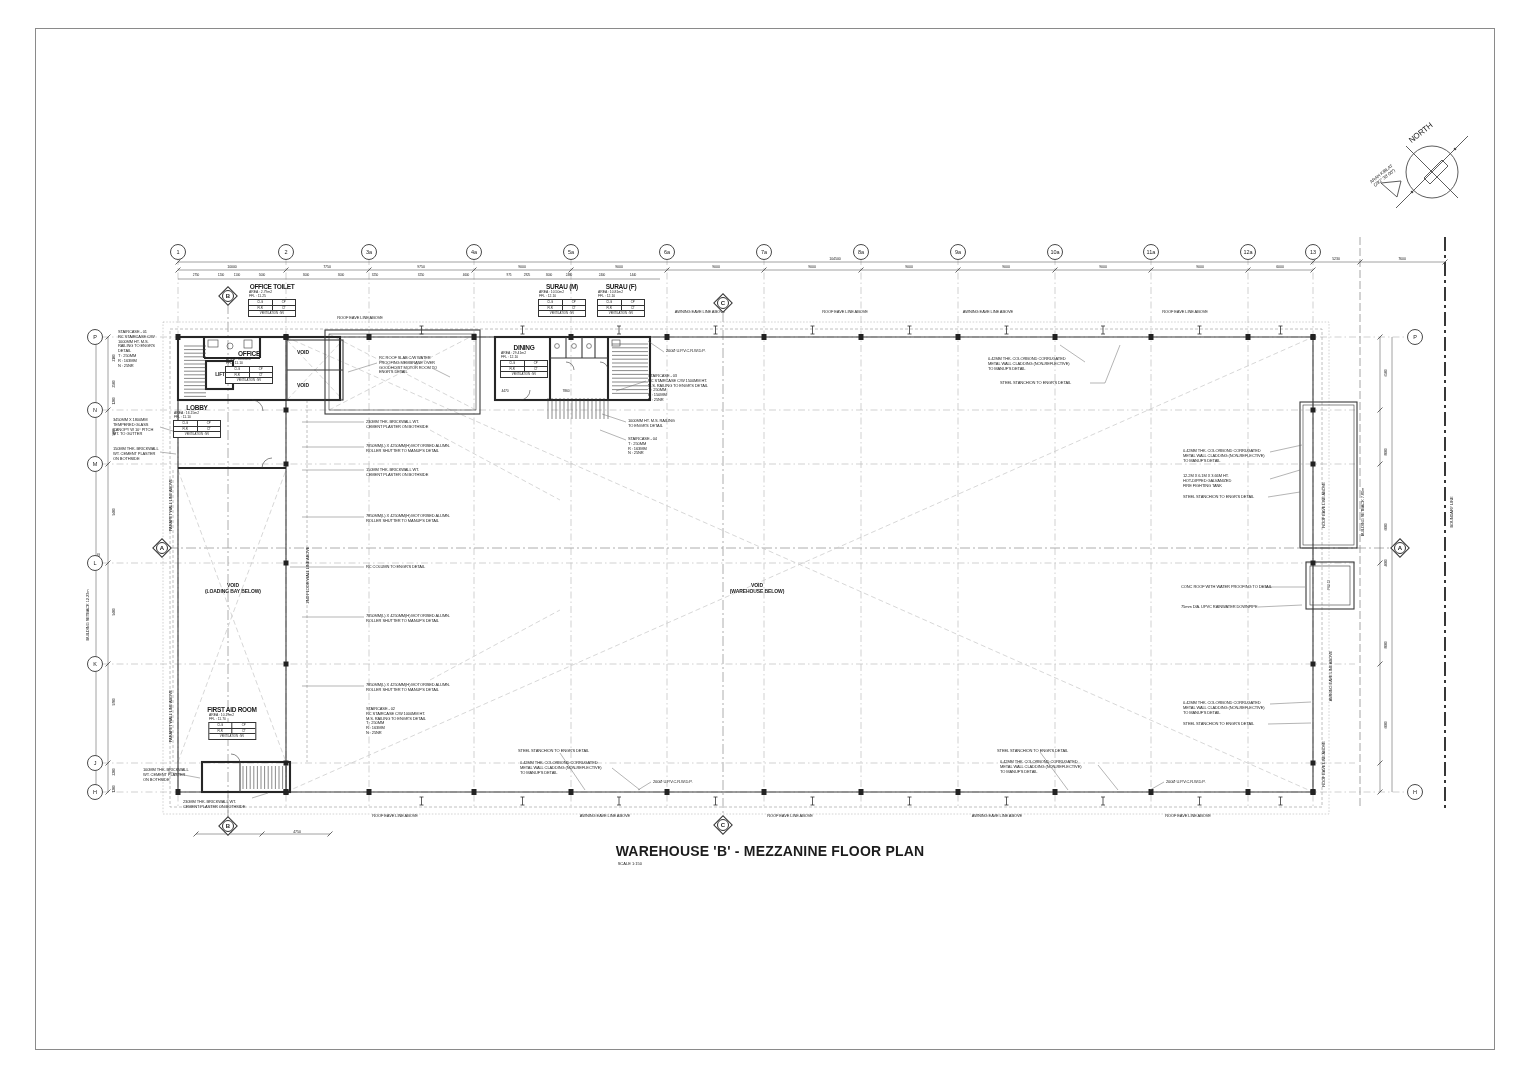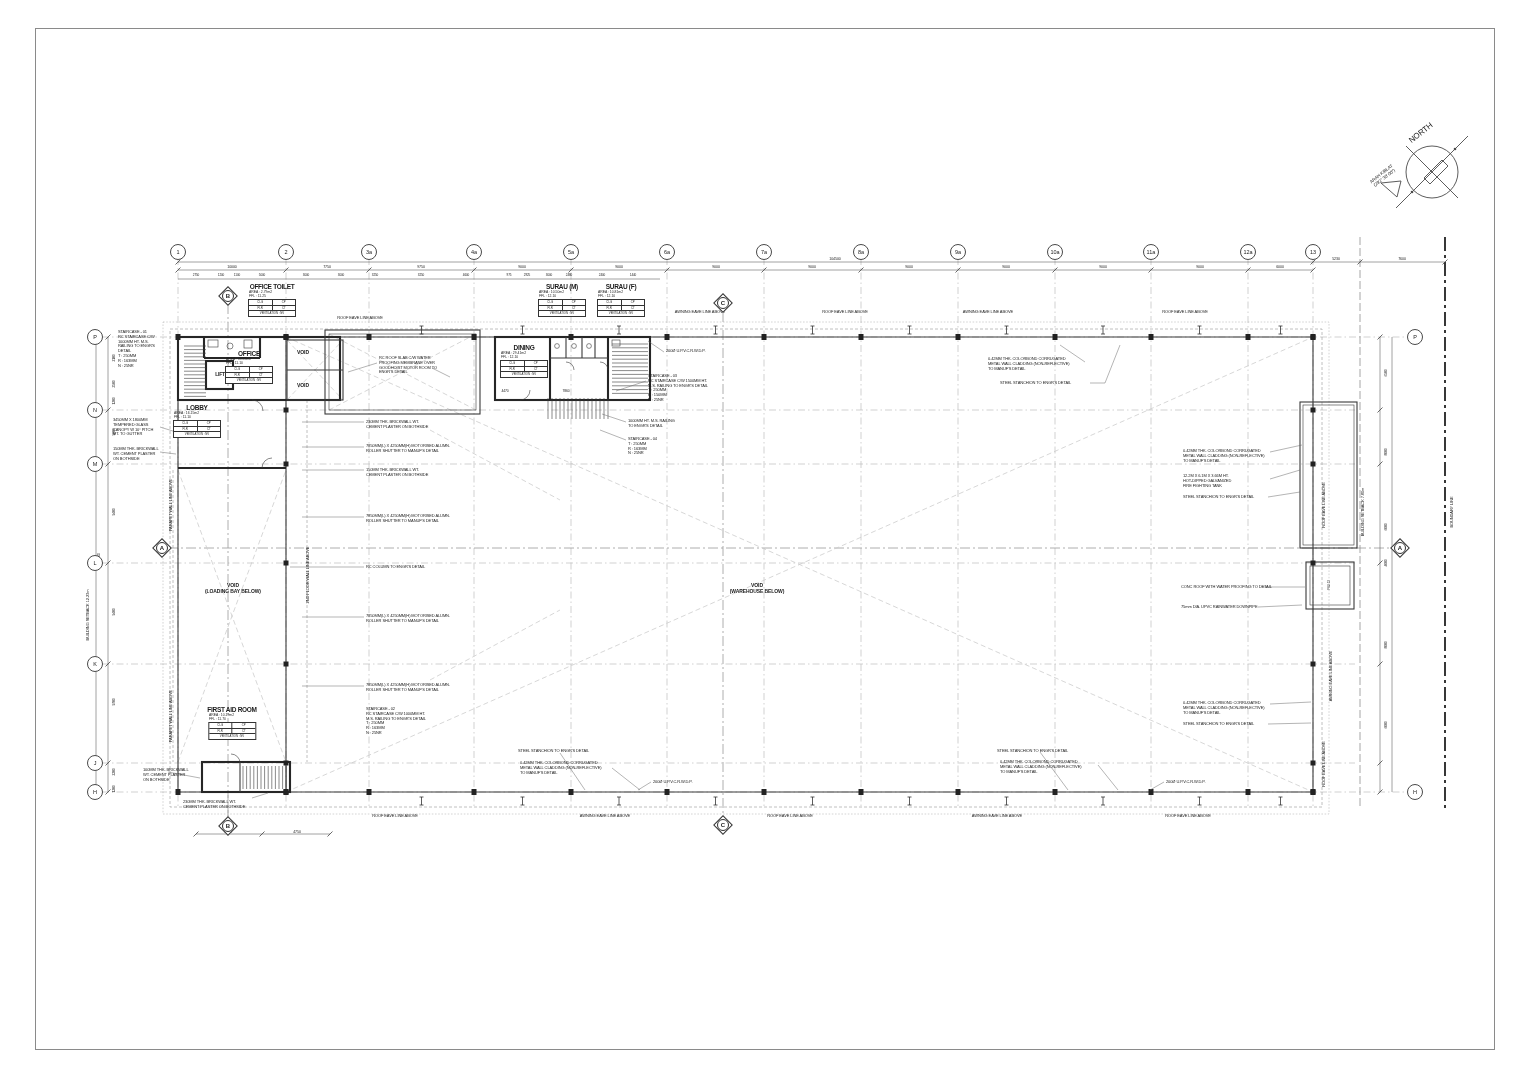--- a/index.html
+++ b/index.html
@@ -729,13 +729,17 @@
             <div class="rc">CT</div>
           </div>
           <div class="rvent">VENTILATION : NV</div>
         </div>
       </div>
       <div class="room" style="left: 220px; top: 371px;">
         <div class="rname" style="font-size: 5px;">LIFT</div>
       </div>
     </div>
 
+  <div class="title-block">
+    <div class="title-main">WAREHOUSE 'B' - MEZZANINE FLOOR PLAN</div>
+    <div class="title-scale">SCALE 1:150</div>
+  </div>
 </div>
 
 </body></html>

